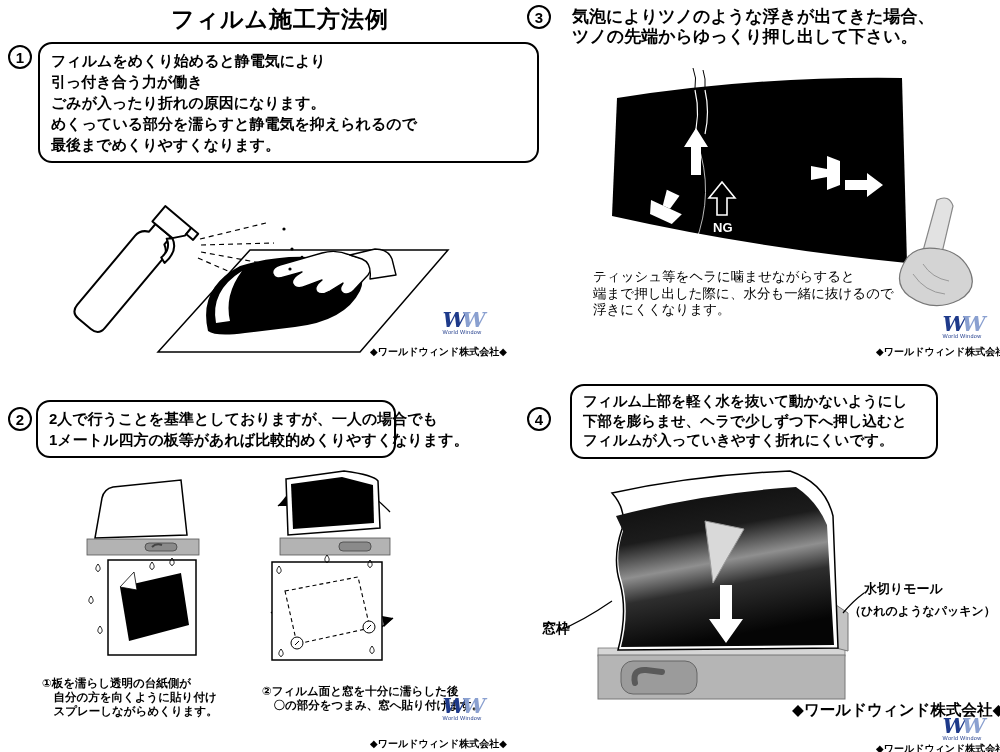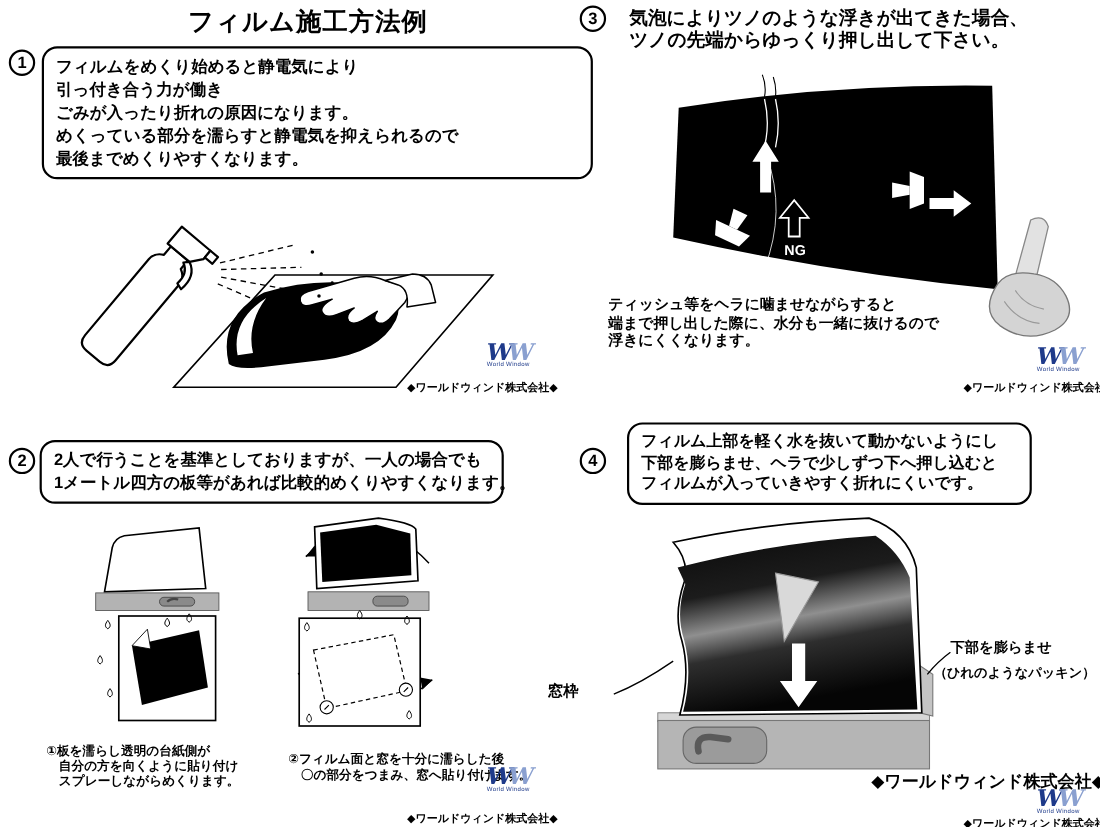--- a/index.html
+++ b/index.html
@@ -14,21 +14,21 @@
   .box {
     border:2px solid #000; border-radius:14px; background:#fff;
     padding:6px 11px; font-weight:bold; font-size:15px; line-height:21px;
   }
   .cnum {
     width:24px; height:24px; border:2px solid #000; border-radius:50%;
     display:flex; align-items:center; justify-content:center;
     font-weight:bold; font-size:15px; background:#fff;
   }
   .txt15 { font-weight:bold; font-size:17px; line-height:20px; }
-  .txt13 { font-weight:bold; font-size:13.5px; line-height:16.5px; }
+  .txt13 { font-weight:normal; font-size:13.5px; line-height:16.5px;margin-left:40px; }
   .cap   { font-weight:bold; font-size:11.5px; line-height:14px; }
   .company { font-weight:bold; font-size:10px; white-space:nowrap; }
   .company-lg { font-weight:bold; font-size:15.5px; white-space:nowrap; }
   .label14 { font-weight:bold; font-size:14px; white-space:nowrap; }
   .label13 { font-weight:bold; font-size:13px; white-space:nowrap; }
   .label12 { font-weight:bold; font-size:12px; white-space:nowrap; }
   .logo { width:42px; text-align:center; line-height:1; }
   .logo .ww { font-family:"DejaVu Serif","Liberation Serif",serif; font-style:italic; font-weight:bold;
               font-size:21px; line-height:19px; letter-spacing:-4px; }
   .logo .w1 { color:#1e3a8a; }
@@ -110,21 +110,21 @@
     </g>
   </svg>
 
   <div class="abs txt13" style="left:553px;top:269px">
     <div class="ln">ティッシュ等をヘラに噛ませながらすると</div>
     <div class="ln">端まで押し出した際に、水分も一緒に抜けるので</div>
     <div class="ln">浮きにくくなります。</div>
   </div>
 
   <div class="abs cnum" style="left:8px;top:407px">2</div>
-  <div class="abs box" style="left:36px;top:400px;width:422px">
+  <div class="abs box" style="left:36px;top:400px;width:360px">
     <div class="ln">2人で行うことを基準としておりますが、一人の場合でも</div>
     <div class="ln">1メートル四方の板等があれば比較的めくりやすくなります。</div>
   </div>
 
   <svg class="abs" style="left:40px;top:460px" width="465" height="212" viewBox="0 0 465 212">
     <defs>
       <path id="drop" d="M0,-4 C2.6,-0.6 3.1,1.8 0,3.6 C-3.1,1.8 -2.6,-0.6 0,-4 Z"></path>
     </defs>
     <g>
       <path d="M55,78 L62,38 Q64,29 73,27 L141,20 L147,75 Z" fill="#fff" stroke="#000" stroke-width="1.5"></path>
@@ -209,22 +209,22 @@
     </g>
     <path d="M281,142 L293,150 L293,188 L281,185 Z" fill="#c4c4c4" stroke="#777" stroke-width="1"></path>
     <path d="M57,30 Q140,12 235,8 Q270,20 278,53 L283,185 L63,187 Q73,150 65,120 Q57,95 67,66 Q72,47 57,30 Z" fill="#fff" stroke="#000" stroke-width="1.5"></path>
     <path d="M61,53 Q150,30 241,24 Q262,38 272,62 L279,182 L66,184 Q75,149 67,119 Q59,95 68,68 Z" fill="url(#filmgrad)"></path>
     <polygon points="150,58 189,66 158,120" fill="#d9d9d9" stroke="#9a9a9a" stroke-width="1"></polygon>
     <polygon points="165,122 177,122 177,156 188,156 171,180 154,156 165,156" fill="#fff"></polygon>
     <path d="M3,168 Q28,158 57,138" stroke="#000" stroke-width="1.2" fill="none"></path>
     <path d="M309,130 Q298,138 288,150" stroke="#000" stroke-width="1.2" fill="none"></path>
   </svg>
 
-  <div class="abs label14" style="left:498px;top:620px">窓枠</div>
-  <div class="abs label13" style="left:864px;top:580px">下部を膨らませ</div>
+  <div class="abs label14" style="left:542px;top:620px">窓枠</div>
+  <div class="abs label13" style="left:864px;top:580px">水切りモール</div>
   <div class="abs label12" style="left:849px;top:603px">（ひれのようなパッキン）</div>
 
   <div class="abs logo" style="left:441px;top:310px">
     <div class="ww"><span class="w1">W</span><span class="w2">W</span></div>
     <div class="sub">World Window</div>
   </div>
   <div class="abs company" style="left:370px;top:345px">◆ワールドウィンド株式会社◆</div>
 
   <div class="abs logo" style="left:941px;top:314px">
     <div class="ww"><span class="w1">W</span><span class="w2">W</span></div>

